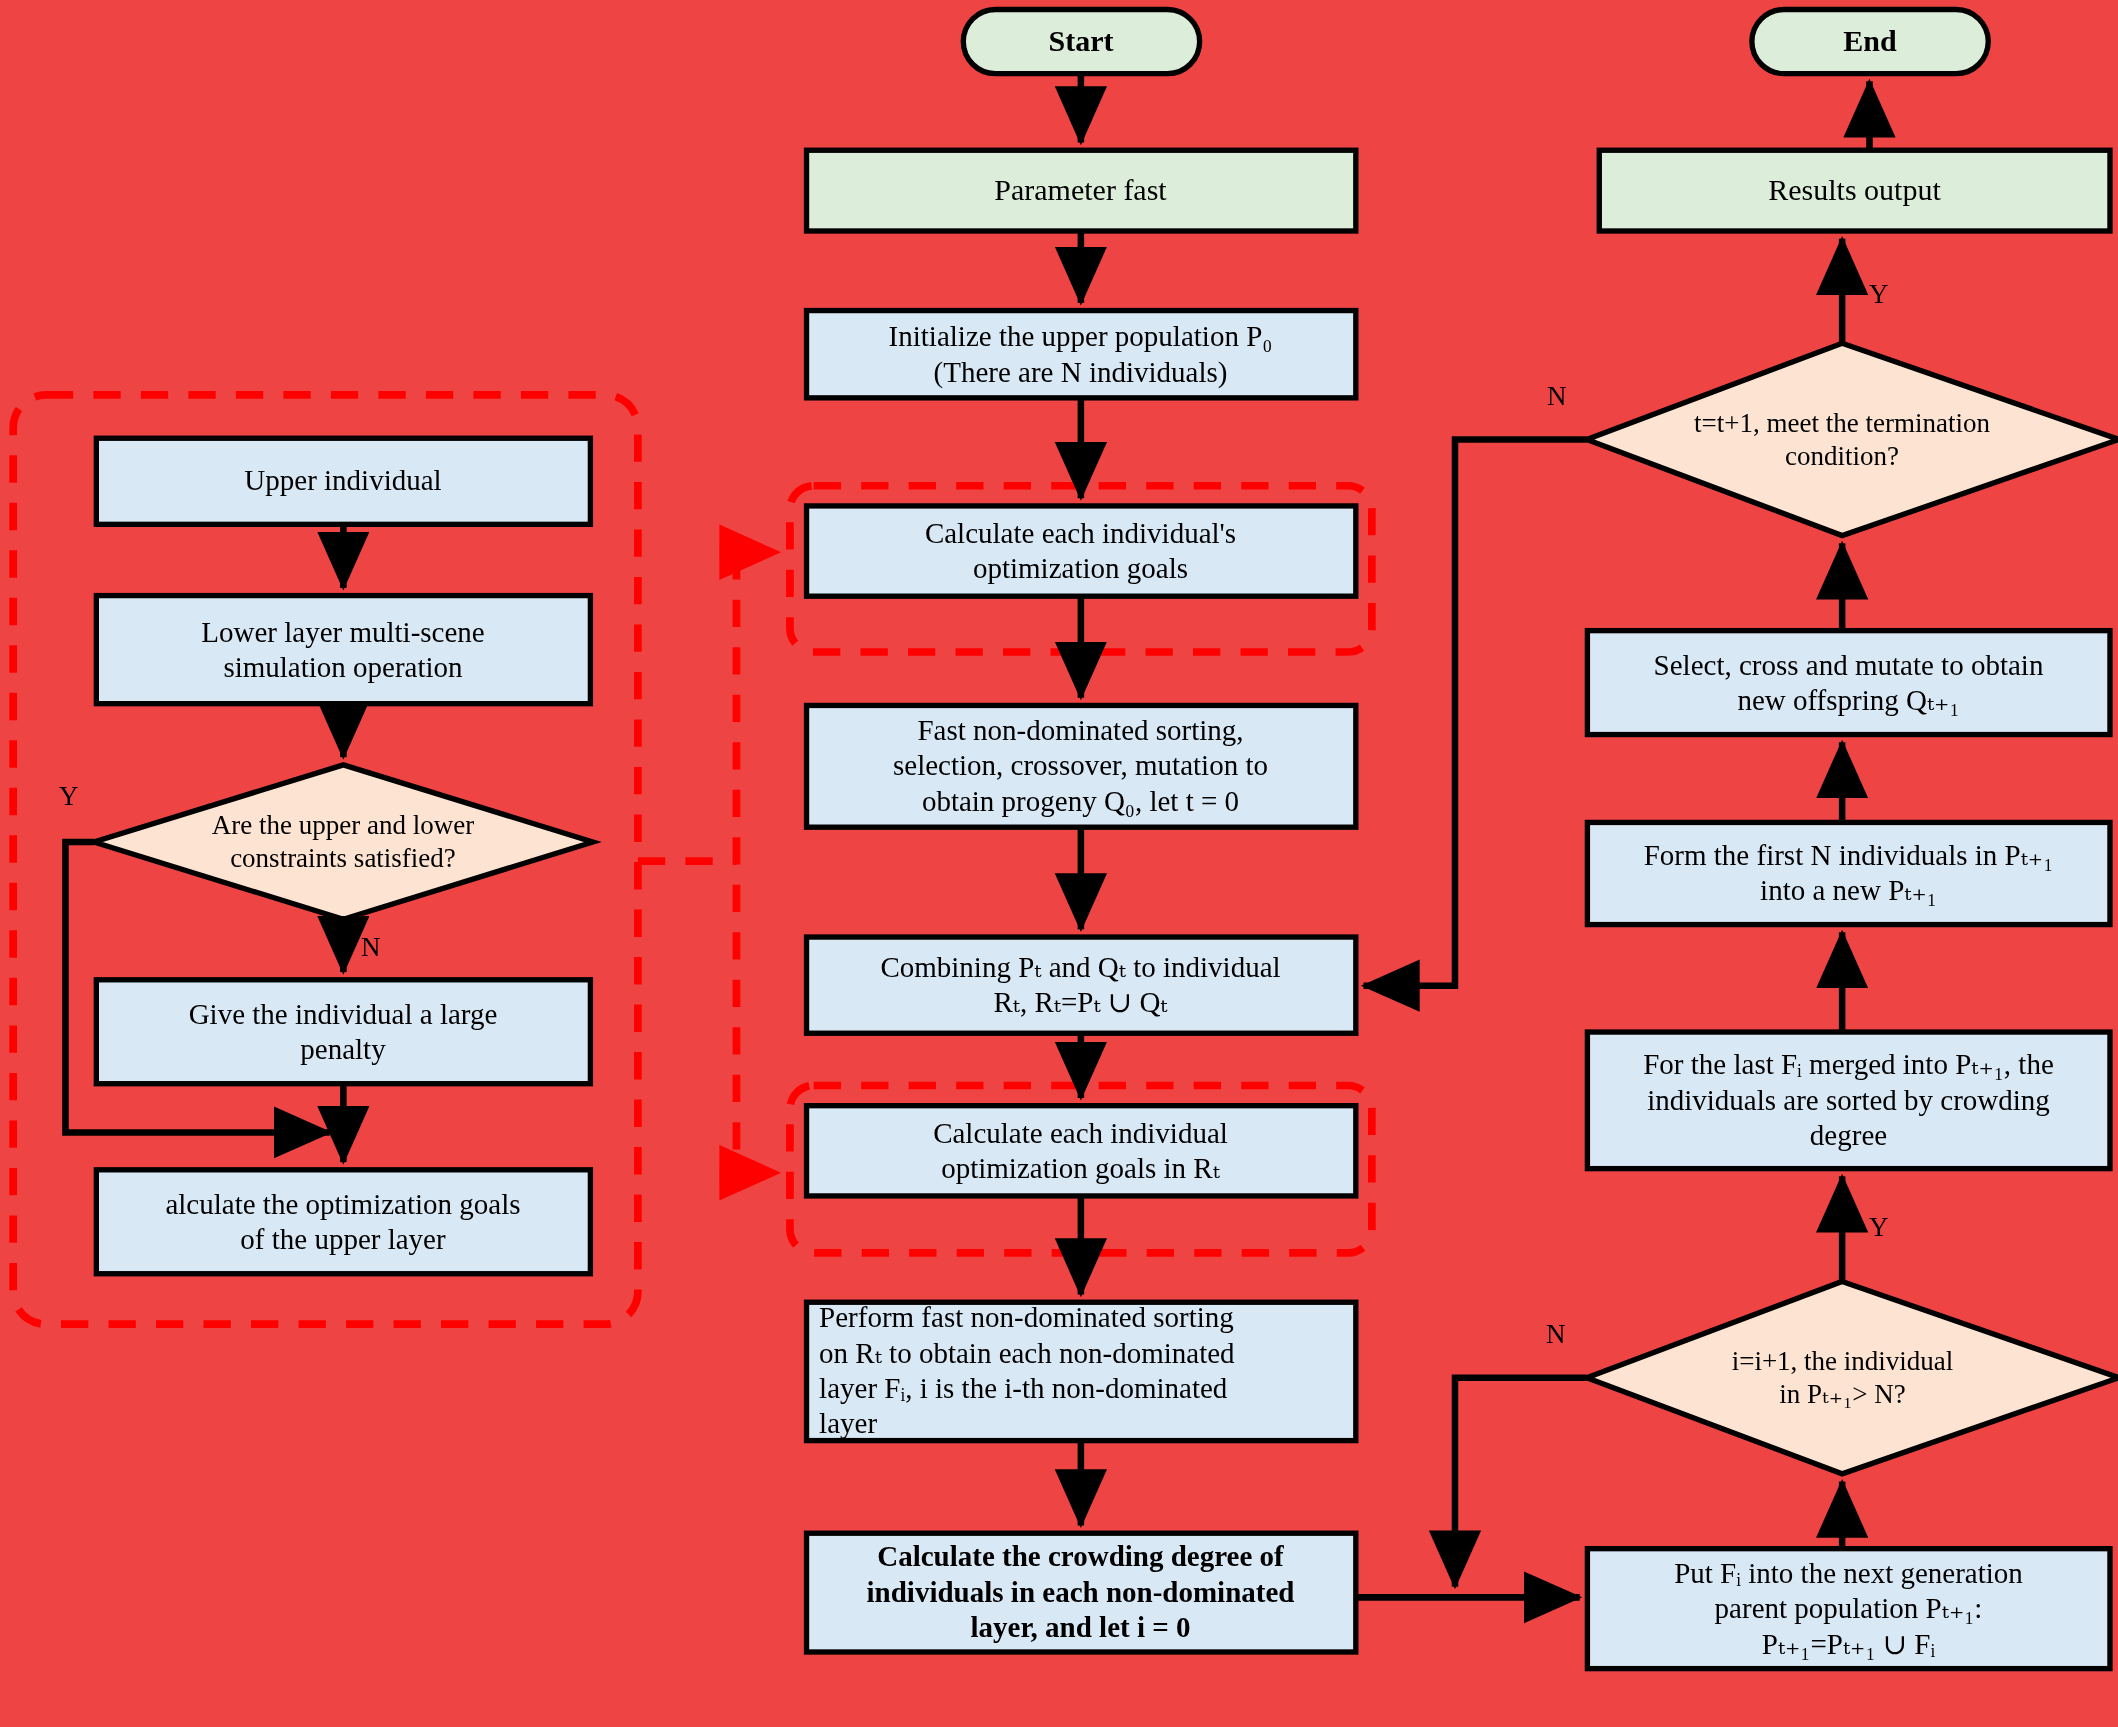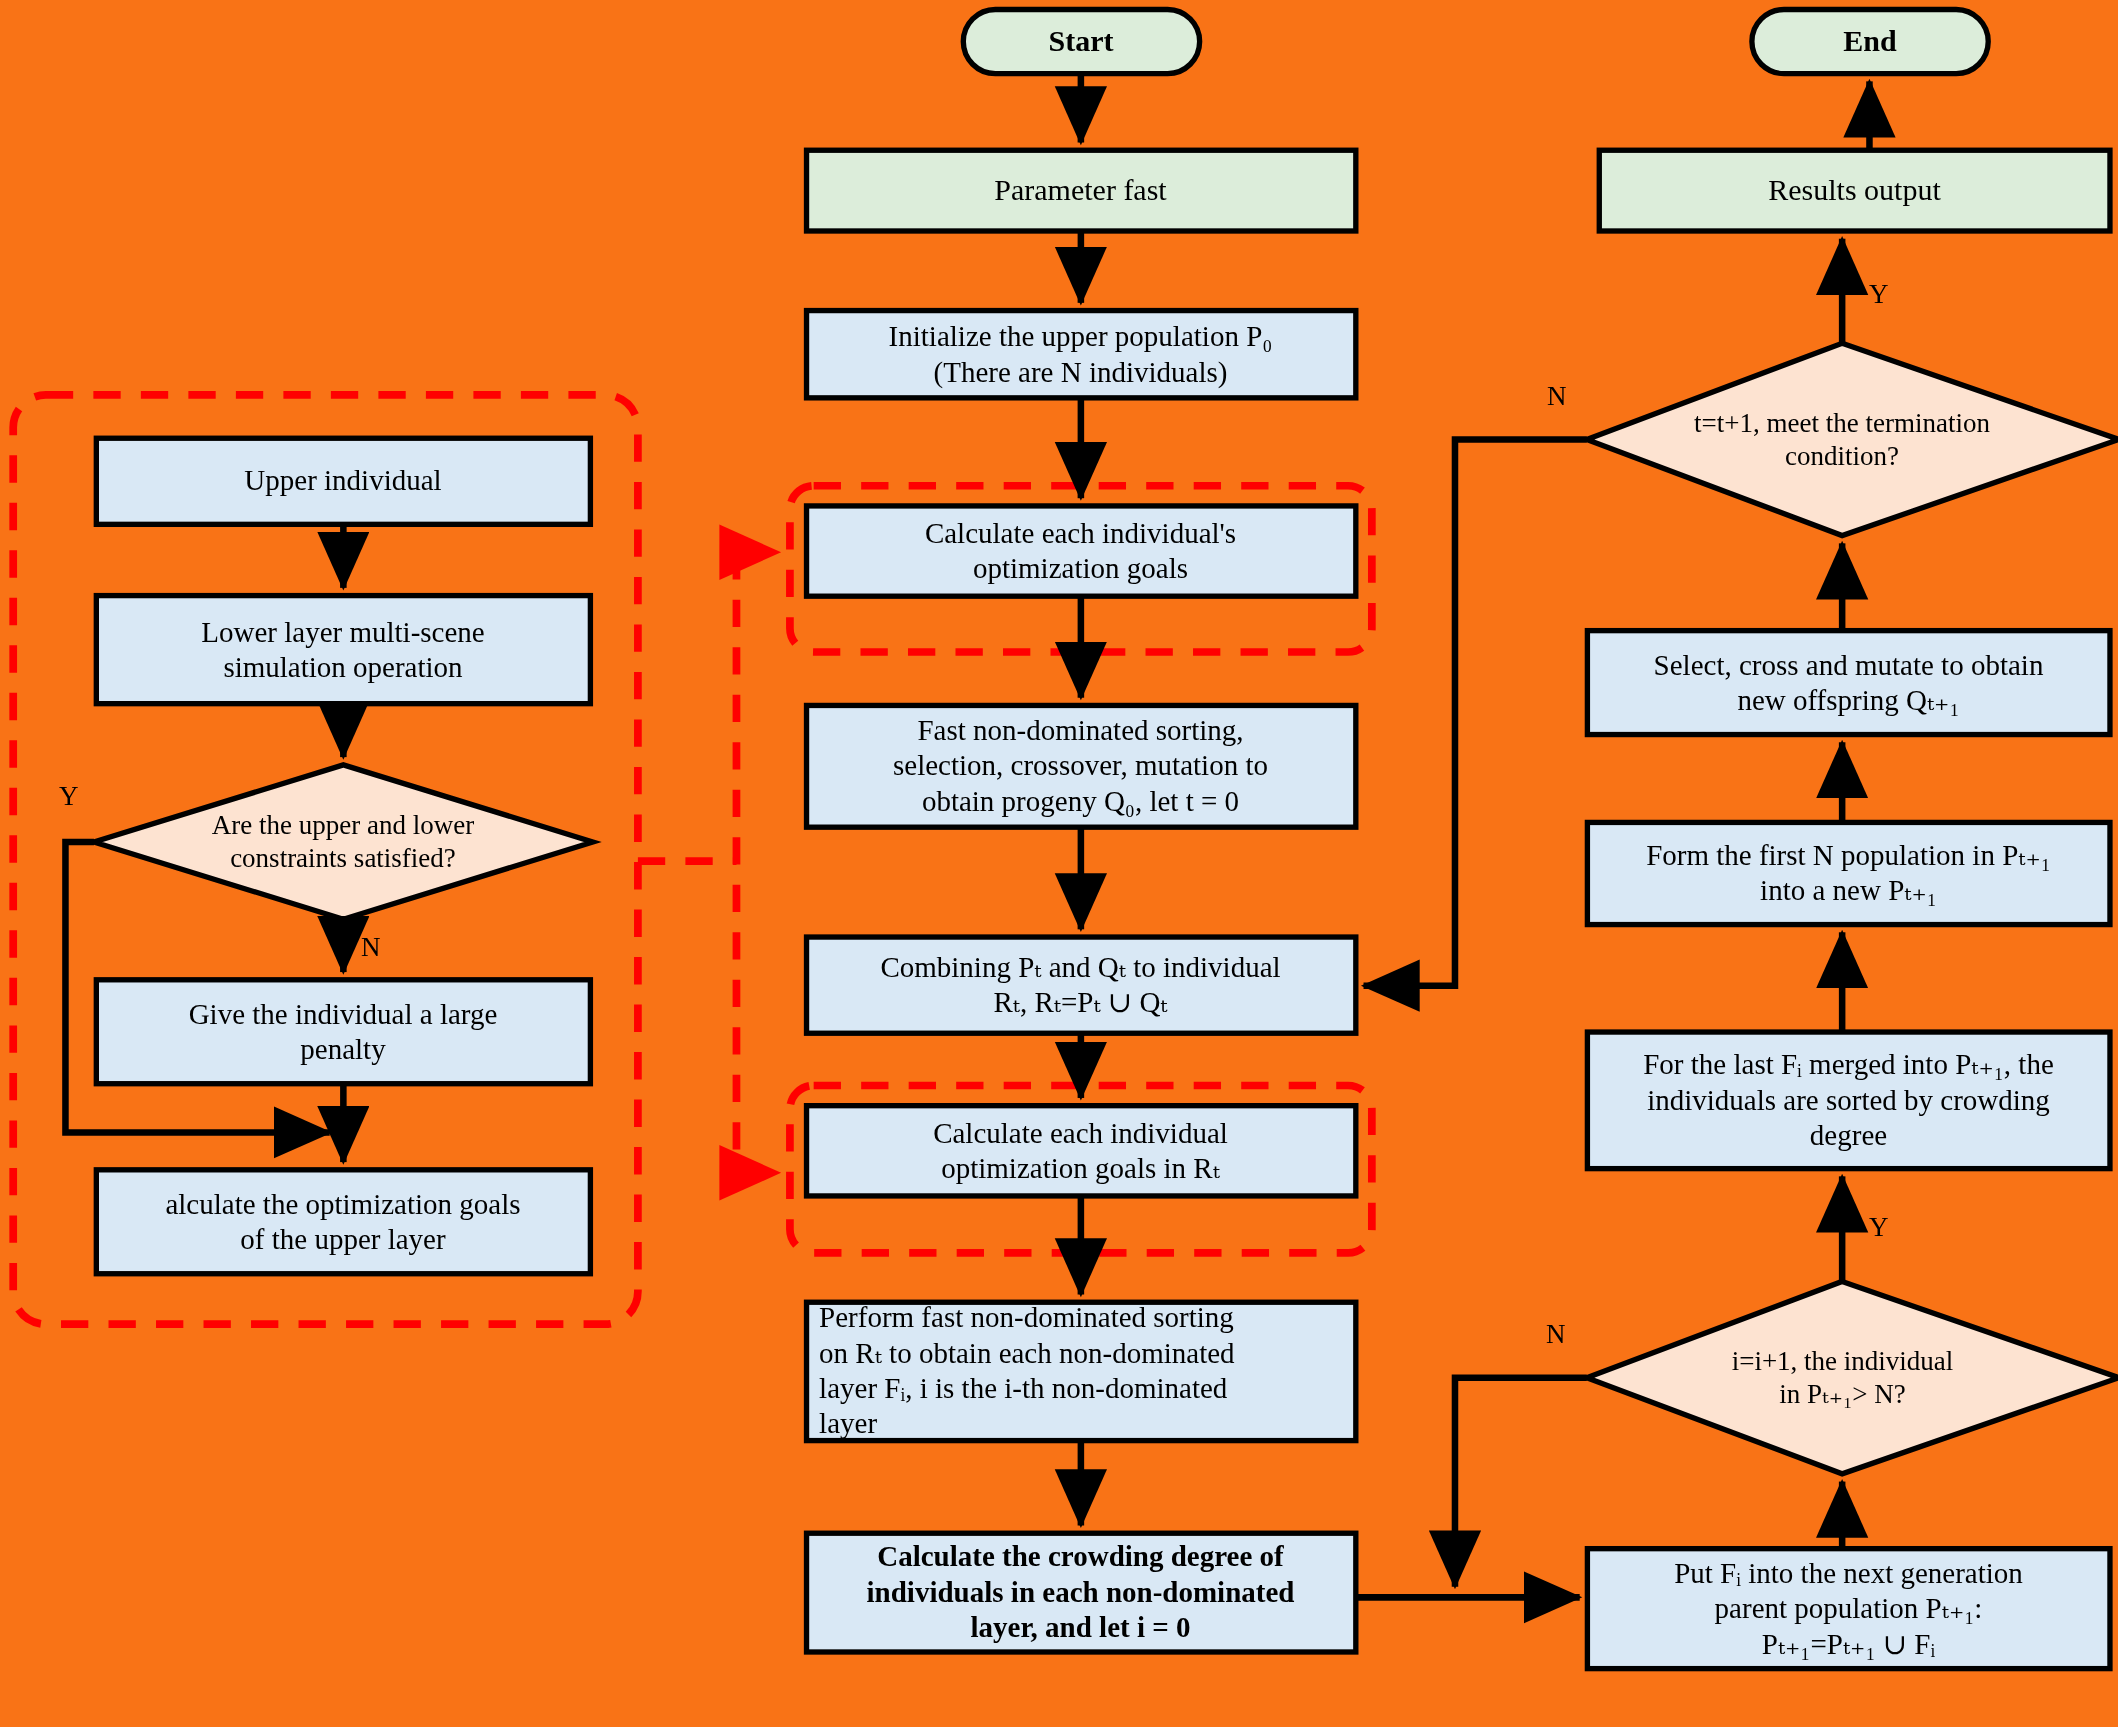--- a/index.html
+++ b/index.html
@@ -4,21 +4,21 @@
 <style>
   html, body {
     margin: 0;
     padding: 0;
     background: #ffffff;
   }
   #canvas {
     position: relative;
     width: 2119px;
     height: 1728px;
-    background: #f97316;
+    background: #ef4444;
     font-family: "Liberation Serif", "DejaVu Serif", serif;
     overflow: hidden;
   }
   svg.layer {
     position: absolute;
     left: 0; top: 0;
     width: 2119px;
     height: 1728px;
   }
   .node-text {
@@ -189,21 +189,21 @@
   <div class="node-text t-50 bold" style="left:1752px; top:9.5px; width:236px; height:64px;">End</div>
 
   <div class="node-text t-50" style="left:1599px; top:150px; width:511px; height:81px;">Results output</div>
 
   <div class="node-text t-46" style="left:1634px; top:385px; width:416px; height:110px;">t=t+1, meet the termination
 condition?</div>
 
   <div class="node-text t-48" style="left:1593px; top:631px; width:511px; height:104px;">Select, cross and mutate to obtain
 new offspring Qₜ₊₁</div>
 
-  <div class="node-text t-48" style="left:1593px; top:822px; width:511px; height:102px;">Form the first N population in Pₜ₊₁
+  <div class="node-text t-48" style="left:1593px; top:822px; width:511px; height:102px;">Form the first N individuals in Pₜ₊₁
 into a new Pₜ₊₁</div>
 
   <div class="node-text t-48" style="left:1593px; top:1032px; width:511px; height:137px;">For the last Fᵢ merged into  Pₜ₊₁, the
 individuals are sorted by crowding
 degree</div>
 
   <div class="node-text t-46" style="left:1663px; top:1327px; width:359px; height:101px;">i=i+1, the individual
 in Pₜ₊₁&gt; N?</div>
 
   <div class="node-text t-48" style="left:1593px; top:1549px; width:511px; height:120px;">Put Fᵢ into the next generation

